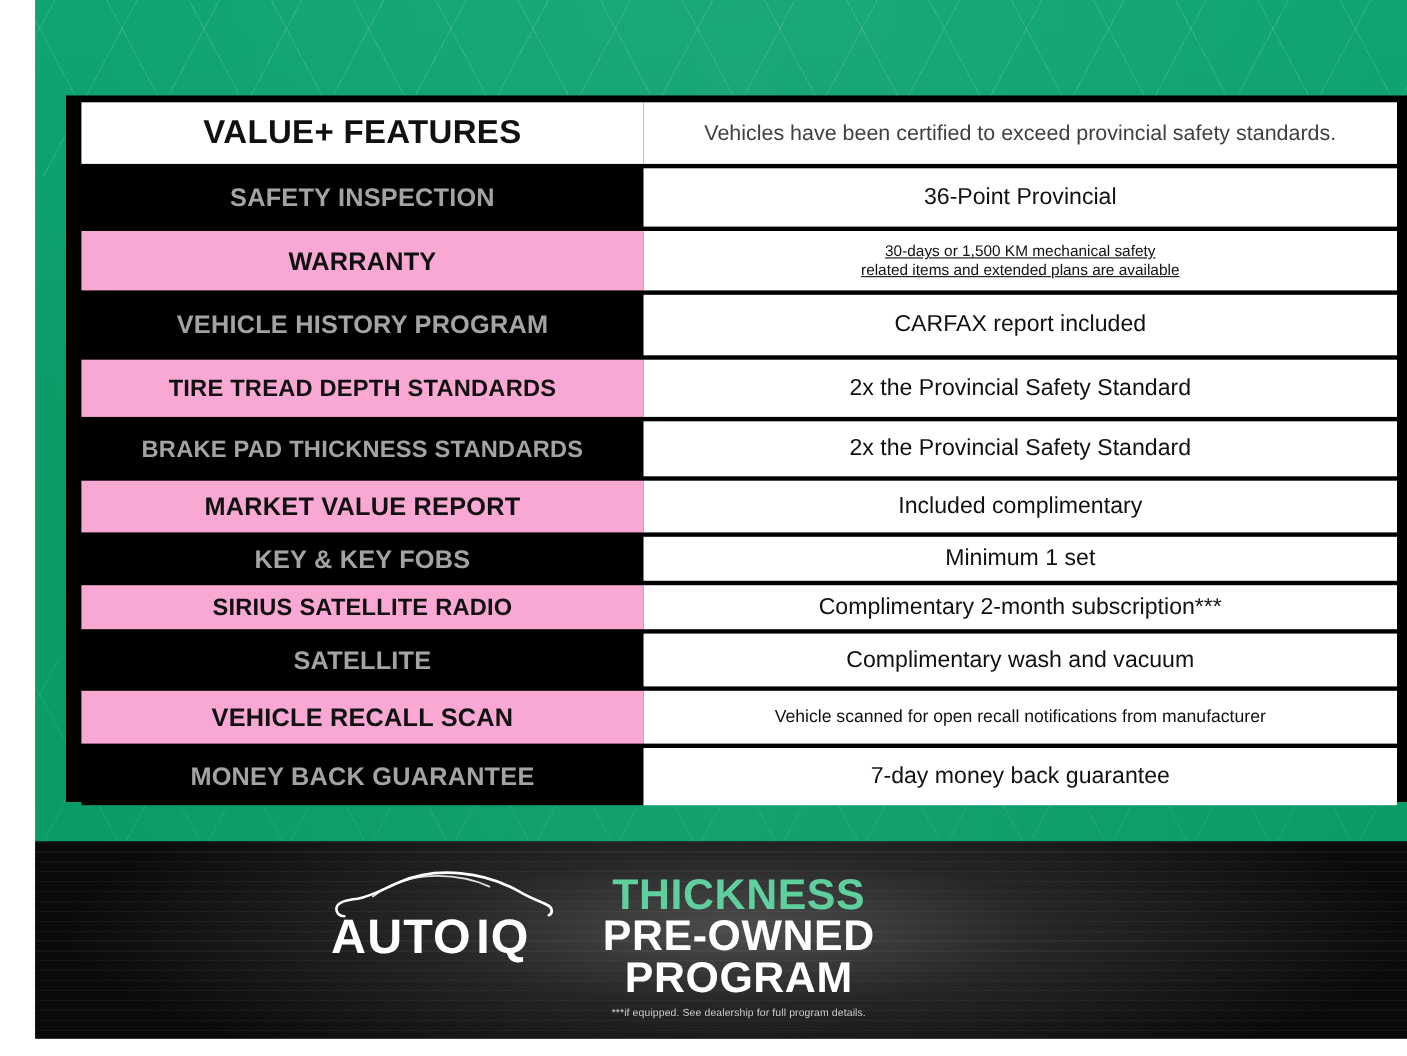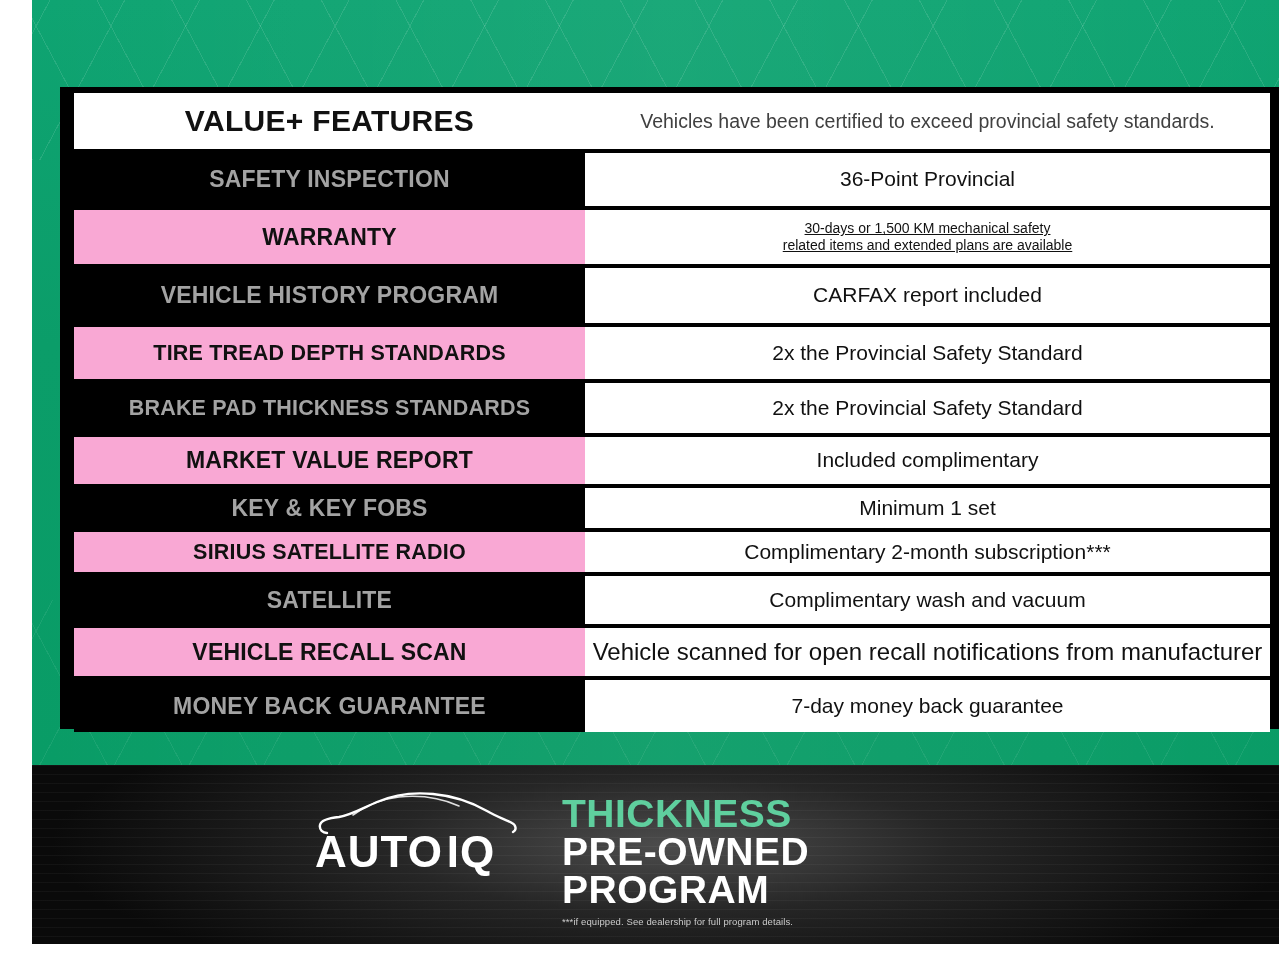--- a/index.html
+++ b/index.html
@@ -137,21 +137,21 @@
     align-items: center;
     justify-content: center;
     font-size: 19.5px;
   }
 
   .gap-h { height: 4px; background: #000; width: 100%; }
 
   .lbl-xl { font-size: 23px; }
   .lbl-lg { font-size: 21.5px; }
   .val-lg { font-size: 21px; }
-  .val-md { font-size: 24px; }
+  .val-md { font-size: 16px; }
   .val-two { font-size: 14px; text-decoration: underline; }
 
   
   .banner {
     position: absolute;
     left: 0;
     top: 765px;
     width: 1279px;
     height: 195px;
     background:
@@ -162,24 +162,25 @@
   .banner-streaks {
     position: absolute;
     left: 0; top: 0; width: 1279px; height: 195px;
     background: repeating-linear-gradient(180deg,
       rgba(255,255,255,0.045) 0px, rgba(255,255,255,0.045) 1px,
       rgba(255,255,255,0.0) 1px, rgba(255,255,255,0.0) 9px);
     opacity: 0.9;
   }
   .banner-inner {
     position: absolute;
-    left: 275px;
+    left: 261px;
     top: 24px;
     display: flex;
     align-items: flex-start;
+    text-align: center;
   }
   .logo-wrap {
     position: relative;
     width: 215px;
     height: 110px;
   }
   .car-silhouette {
     position: absolute;
     left: 8px; top: 0px;
     width: 205px; height: 50px;

